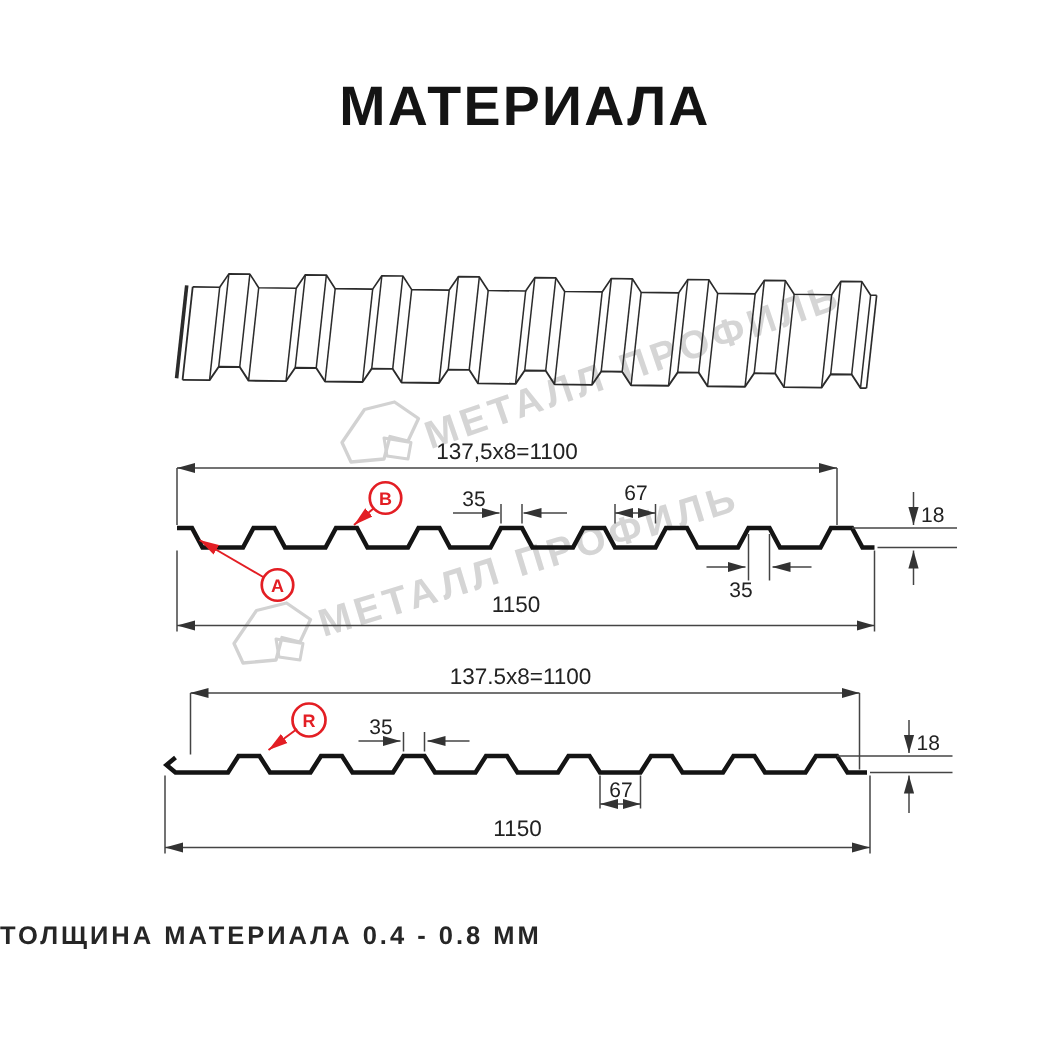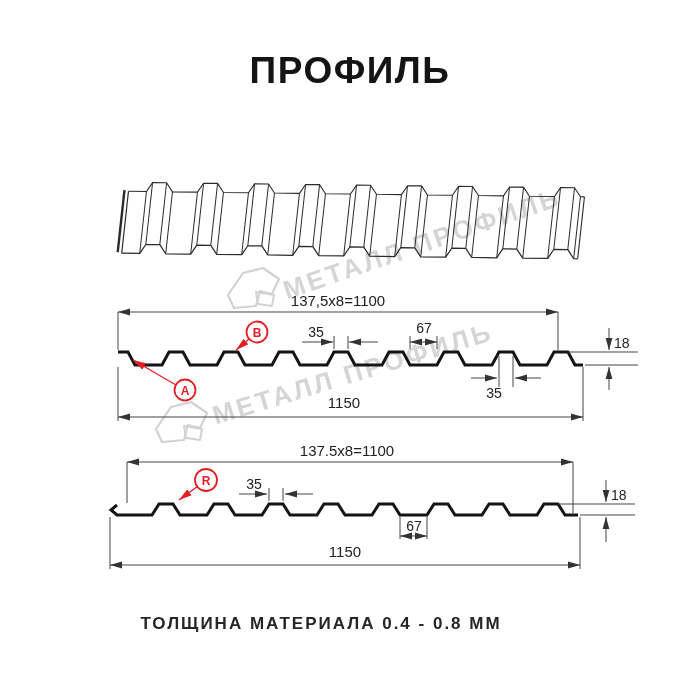--- a/index.html
+++ b/index.html
@@ -2,43 +2,43 @@
 <html><head>
 <meta charset="utf-8">
 <style>
   html,body{margin:0;padding:0;background:#fff;}
   .page{position:relative;width:700px;height:700px;background:#ffffff;overflow:hidden;
         font-family:"Liberation Sans",sans-serif;color:#161616;}
   .title{position:absolute;top:50px;left:0;width:700px;text-align:center;
          font-size:37px;font-weight:800;letter-spacing:1.5px;color:#141414;}
   .subtitle{position:absolute;top:98px;left:0;width:700px;text-align:center;
             font-size:16px;font-weight:700;letter-spacing:1.5px;color:#1c1c1c;}
-  .footer-note{position:absolute;top:614px;left:0;width:580px;text-align:center;
-               font-size:17px;font-weight:600;letter-spacing:2px;color:#262626;margin-left:31px;}
+  .footer-note{position:absolute;top:614px;left:0;width:580px;text-align:left;
+               font-size:17px;font-weight:600;letter-spacing:2px;color:#262626;}
   .wm-text{position:absolute;white-space:nowrap;font-size:26px;font-weight:700;
            letter-spacing:3px;color:#d5d5d5;line-height:30px;}
   .wm1-text{left:284px;top:276px;transform:rotate(-19deg);transform-origin:0 50%;}
   .wm2-text{left:213px;top:401px;transform:rotate(-17deg);transform-origin:0 50%;}
   .wm-logo{position:absolute;}
   .wm1-logo{left:222px;top:266px;}
   .wm2-logo{left:150px;top:400px;}
   #sheet3d{position:absolute;left:100px;top:156px;transform:rotate(0.7deg);}
   #prof1{position:absolute;left:0;top:290px;}
   #prof2{position:absolute;left:0;top:440px;}
   svg{display:block;}
   .dim-txt{font-family:"Liberation Sans",sans-serif;font-size:14px;fill:#222;}
   .dim-txt-lg{font-family:"Liberation Sans",sans-serif;font-size:15px;fill:#222;}
   .red-letter{font-family:"Liberation Sans",sans-serif;font-size:12px;font-weight:700;fill:#e31e24;}
 </style>
 </head>
 <body>
 
 <div class="page">
 
-  <div class="title">ПРОФИЛЬ</div>
+  <div class="title">МАТЕРИАЛА</div>
 
   <svg class="wm-logo wm1-logo" width="62" height="46" viewBox="0 0 62 46">
     <path d="M6 29 L21 7 L41 2 L57 13 L50 28 L38 25 L34 40 L12 42 Z" fill="none" stroke="#d2d2d2" stroke-width="2.2" stroke-linejoin="round"></path>
     <path d="M34 26 L52 29 L50 40 L36 38 Z" fill="none" stroke="#d2d2d2" stroke-width="2" stroke-linejoin="round"></path>
   </svg>
   <div class="wm-text wm1-text">МЕТАЛЛ ПРОФИЛЬ</div>
 
   <svg class="wm-logo wm2-logo" width="62" height="46" viewBox="0 0 62 46">
     <path d="M6 29 L21 7 L41 2 L57 13 L50 28 L38 25 L34 40 L12 42 Z" fill="none" stroke="#d2d2d2" stroke-width="2.2" stroke-linejoin="round"></path>
     <path d="M34 26 L52 29 L50 40 L36 38 Z" fill="none" stroke="#d2d2d2" stroke-width="2" stroke-linejoin="round"></path>

